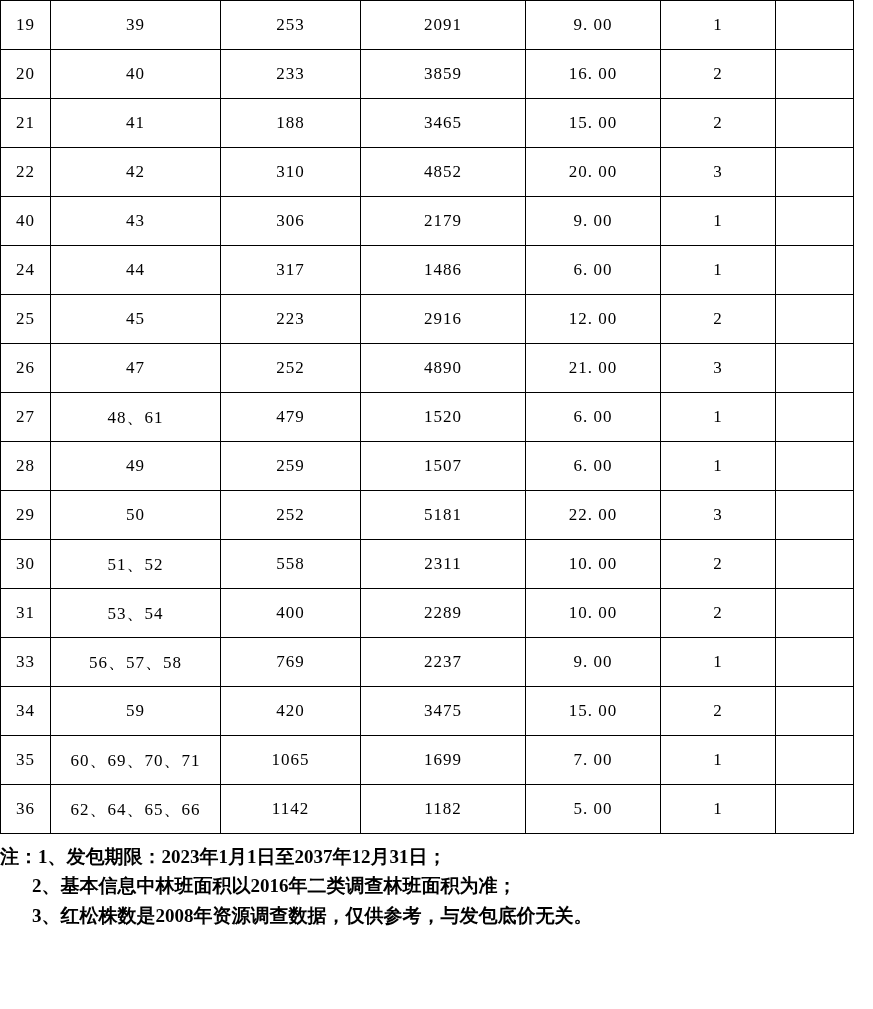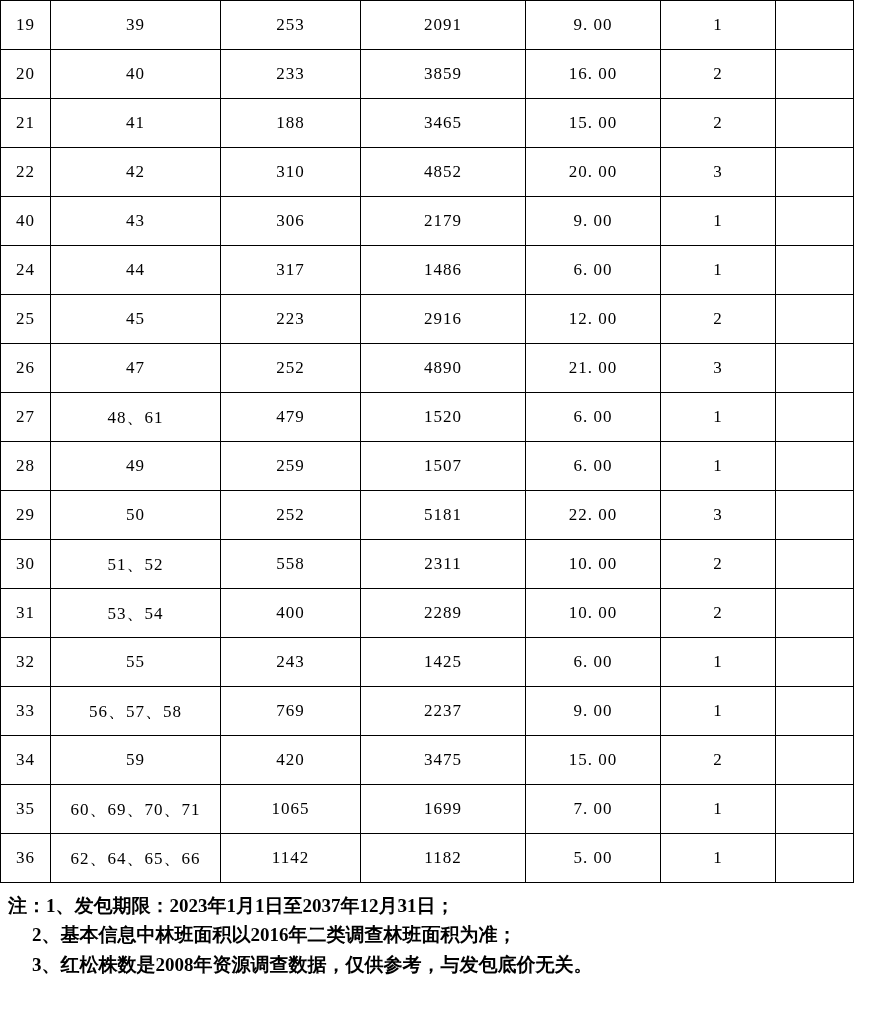--- a/index.html
+++ b/index.html
@@ -53,21 +53,21 @@
     margin-left: 0px;
     font-size: 19px;
     font-family: "Liberation Serif", "DejaVu Serif", serif;
     line-height: 1.55;
     font-weight: bold;
   }
   .note-line {
     white-space: nowrap;
   }
   .note-line.first {
-    padding-left: 8px;
+    padding-left: 0px;
   }
   .note-line.indent {
     padding-left: 32px;
   }
 </style>
 </head>
 <body>
 
 <div class="page">
 
@@ -193,29 +193,20 @@
       <tr>
         <td>31</td>
         <td>53、54</td>
         <td>400</td>
         <td>2289</td>
         <td>10. 00</td>
         <td>2</td>
         <td></td>
       </tr>
       <tr>
-        <td>32</td>
-        <td>55</td>
-        <td>243</td>
-        <td>1425</td>
-        <td>6. 00</td>
-        <td>1</td>
-        <td></td>
-      </tr>
-      <tr>
         <td>33</td>
         <td>56、57、58</td>
         <td>769</td>
         <td>2237</td>
         <td>9. 00</td>
         <td>1</td>
         <td></td>
       </tr>
       <tr>
         <td>34</td>

